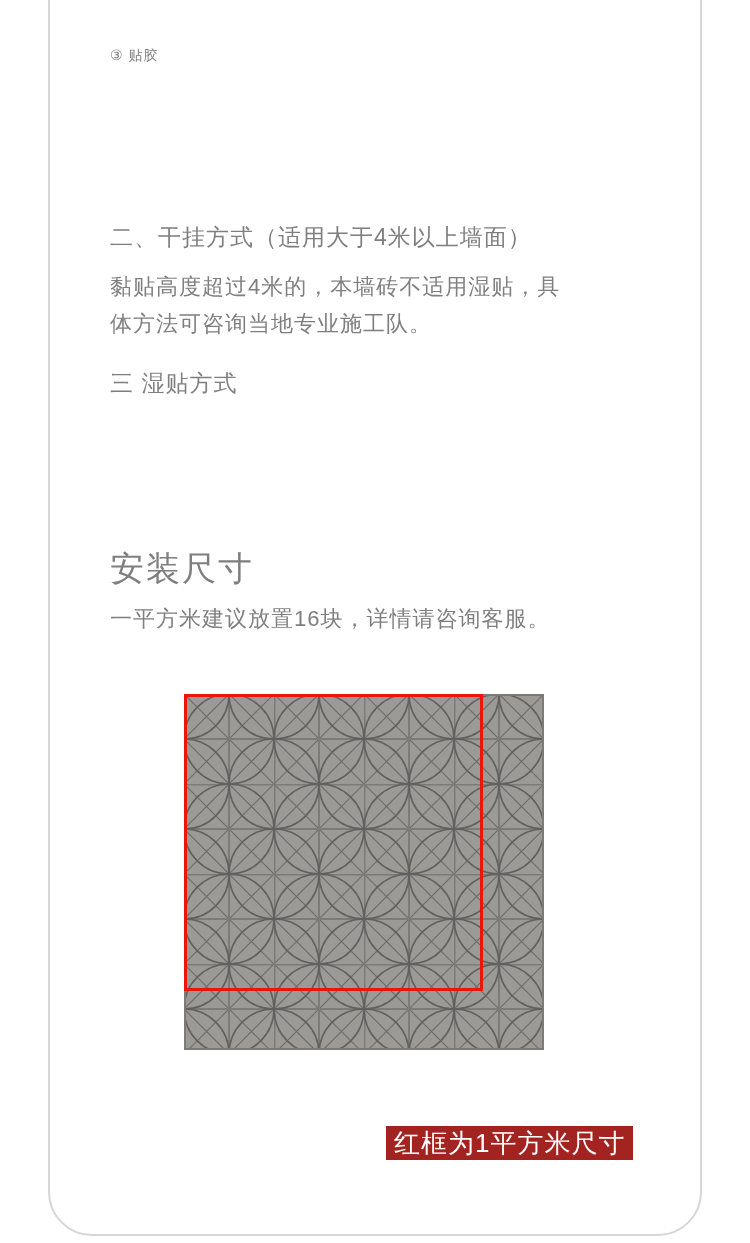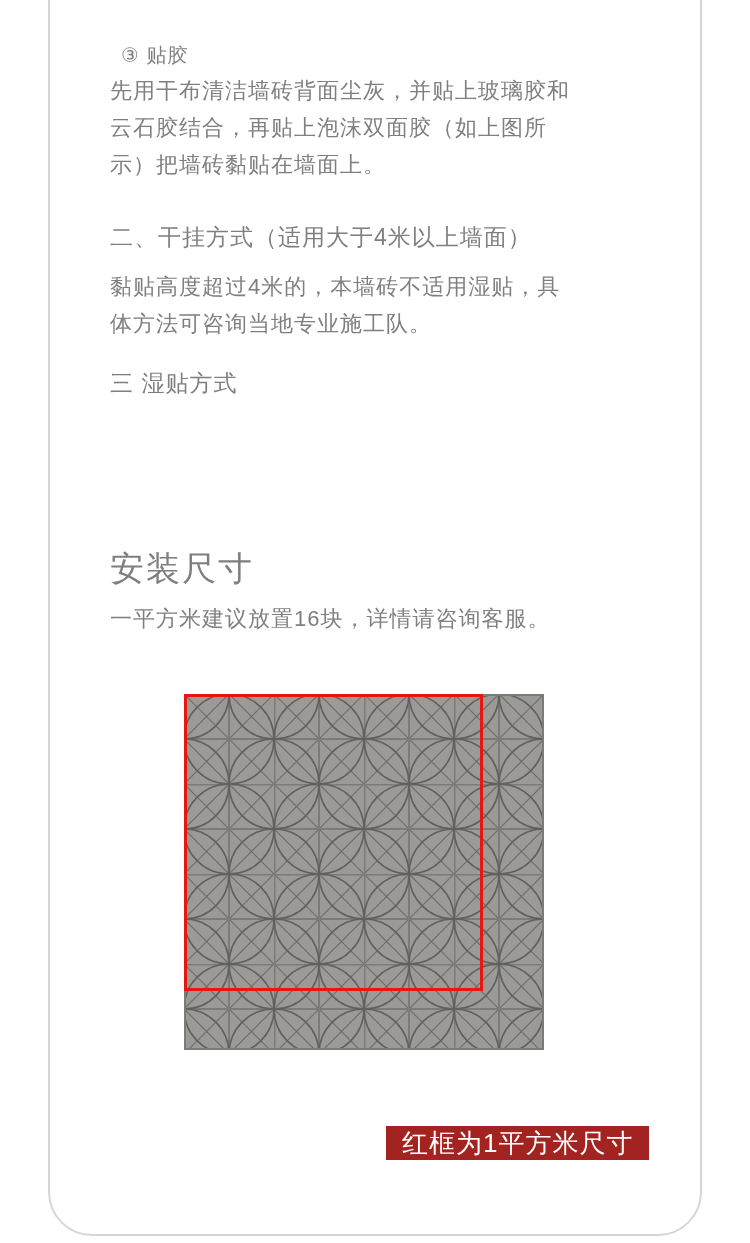--- a/index.html
+++ b/index.html
@@ -15,58 +15,57 @@
     position:absolute;
     left:48px;top:-30px;
     width:654px;height:1266px;
     box-sizing:border-box;
     border:2px solid var(--card_border,#d6d6d6);
     border-radius:0 0 44px 44px;
     background:transparent;
     pointer-events:none;
   }
   .txt{position:absolute;left:110px;width:470px;}
-  .sub-heading{font-size:20px;line-height:30px;letter-spacing:1px;margin-left:11px;}
+  .sub-heading{font-size:14px;line-height:30px;letter-spacing:1px;}
   .body-par{font-size:22px;line-height:37px;letter-spacing:1px;}
   .sec-heading{font-size:23px;line-height:30px;letter-spacing:1px;}
   .install-title{font-size:34px;line-height:32px;letter-spacing:2px;}
   #step3-heading{top:40px;}
   #step3-body{top:72px;}
   #section2-heading{top:222px;}
   #section2-body{top:268px;}
   #section3-heading{top:368px;}
   #section3-body{top:416px;}
   #install-title{top:552px;}
   #install-body{top:600px;}
   .figure-wrap{position:absolute;left:184px;top:694px;width:360px;height:356px;}
   .tbg{fill:var(--tile_bg,#9b9a97);}
   .circ{fill:none;stroke:var(--tile_arc,#60605e);stroke-width:1.6;}
   .grid{fill:none;stroke:var(--tile_grid,#7b7b77);stroke-width:2;}
   .diag{fill:none;stroke:var(--tile_diag,#6c6c6a);stroke-width:1.2;}
   .redbox{fill:none;stroke:var(--red_frame,#e8160c);stroke-width:3;}
   .caption-badge{
     position:absolute;left:386px;top:1126px;
     height:34px;line-height:34px;
-    padding:0 16px;
+    padding:0 8px;
     background:var(--badge_bg,#a32320);
     color:var(--badge_text,#fff);
     font-size:26px;letter-spacing:1px;
     white-space:nowrap;
   }
 </style>
 </head>
 <body>
 
 <div id="screen">
 
   <div class="card-frame"></div>
 
   <div class="txt sub-heading" id="step3-heading">③ 贴胶</div>
 
-  <div class="txt body-par" id="step3-body">先用干布清洁墙砖背面尘灰，并贴上玻璃胶和云石胶结合，再贴上泡沫双面胶（如上图所示）把墙砖黏贴在墙面上。</div>
 
   <div class="txt sec-heading" id="section2-heading">二、干挂方式（适用大于4米以上墙面）</div>
 
   <div class="txt body-par" id="section2-body">黏贴高度超过4米的，本墙砖不适用湿贴，具体方法可咨询当地专业施工队。</div>
 
   <div class="txt sec-heading" id="section3-heading">三 湿贴方式</div>
 
 
   <div class="txt install-title" id="install-title">安装尺寸</div>
 

